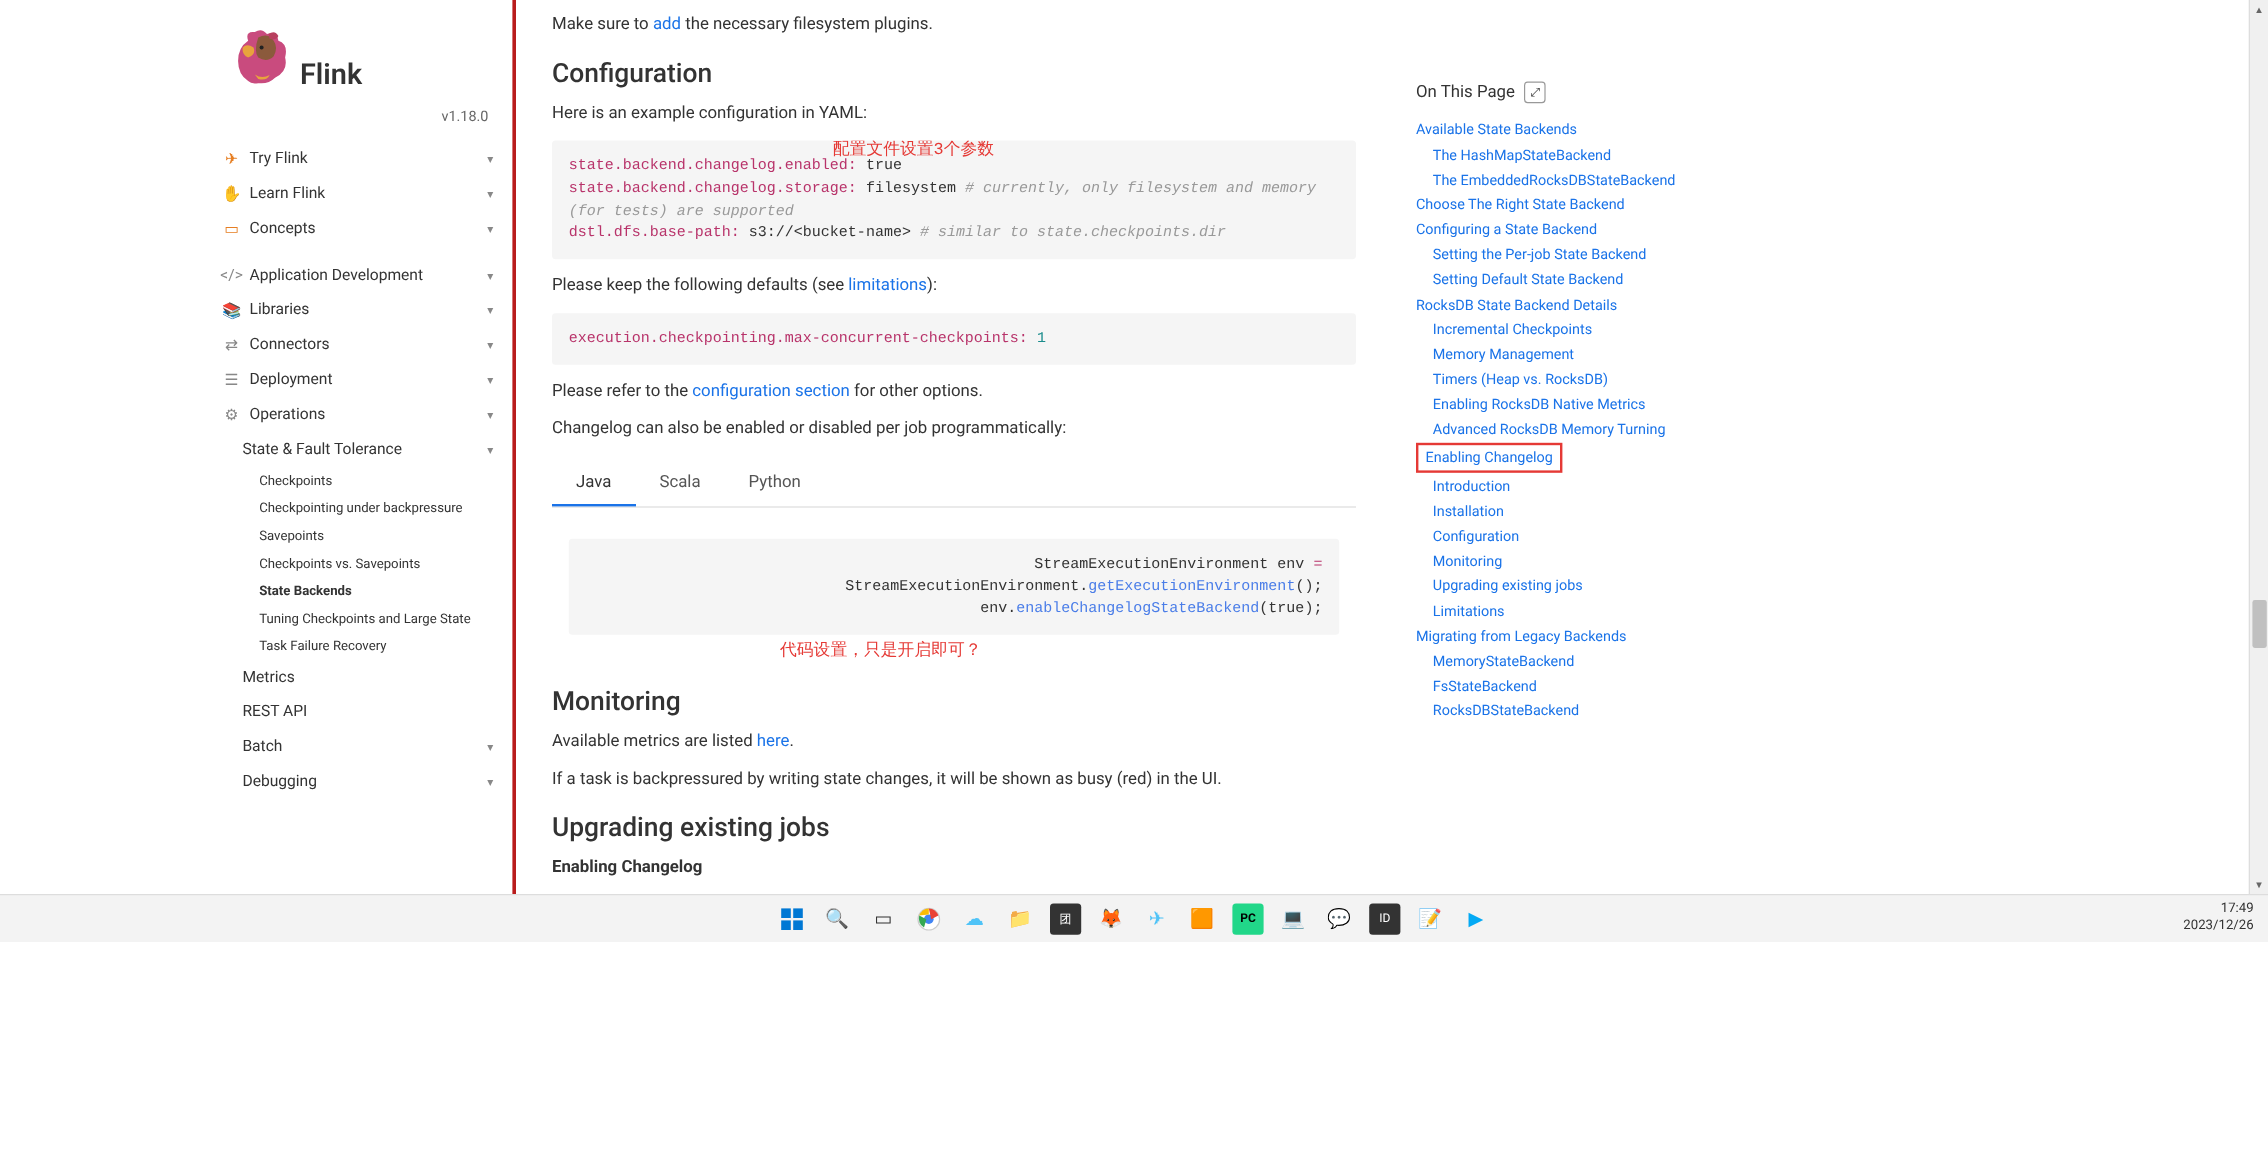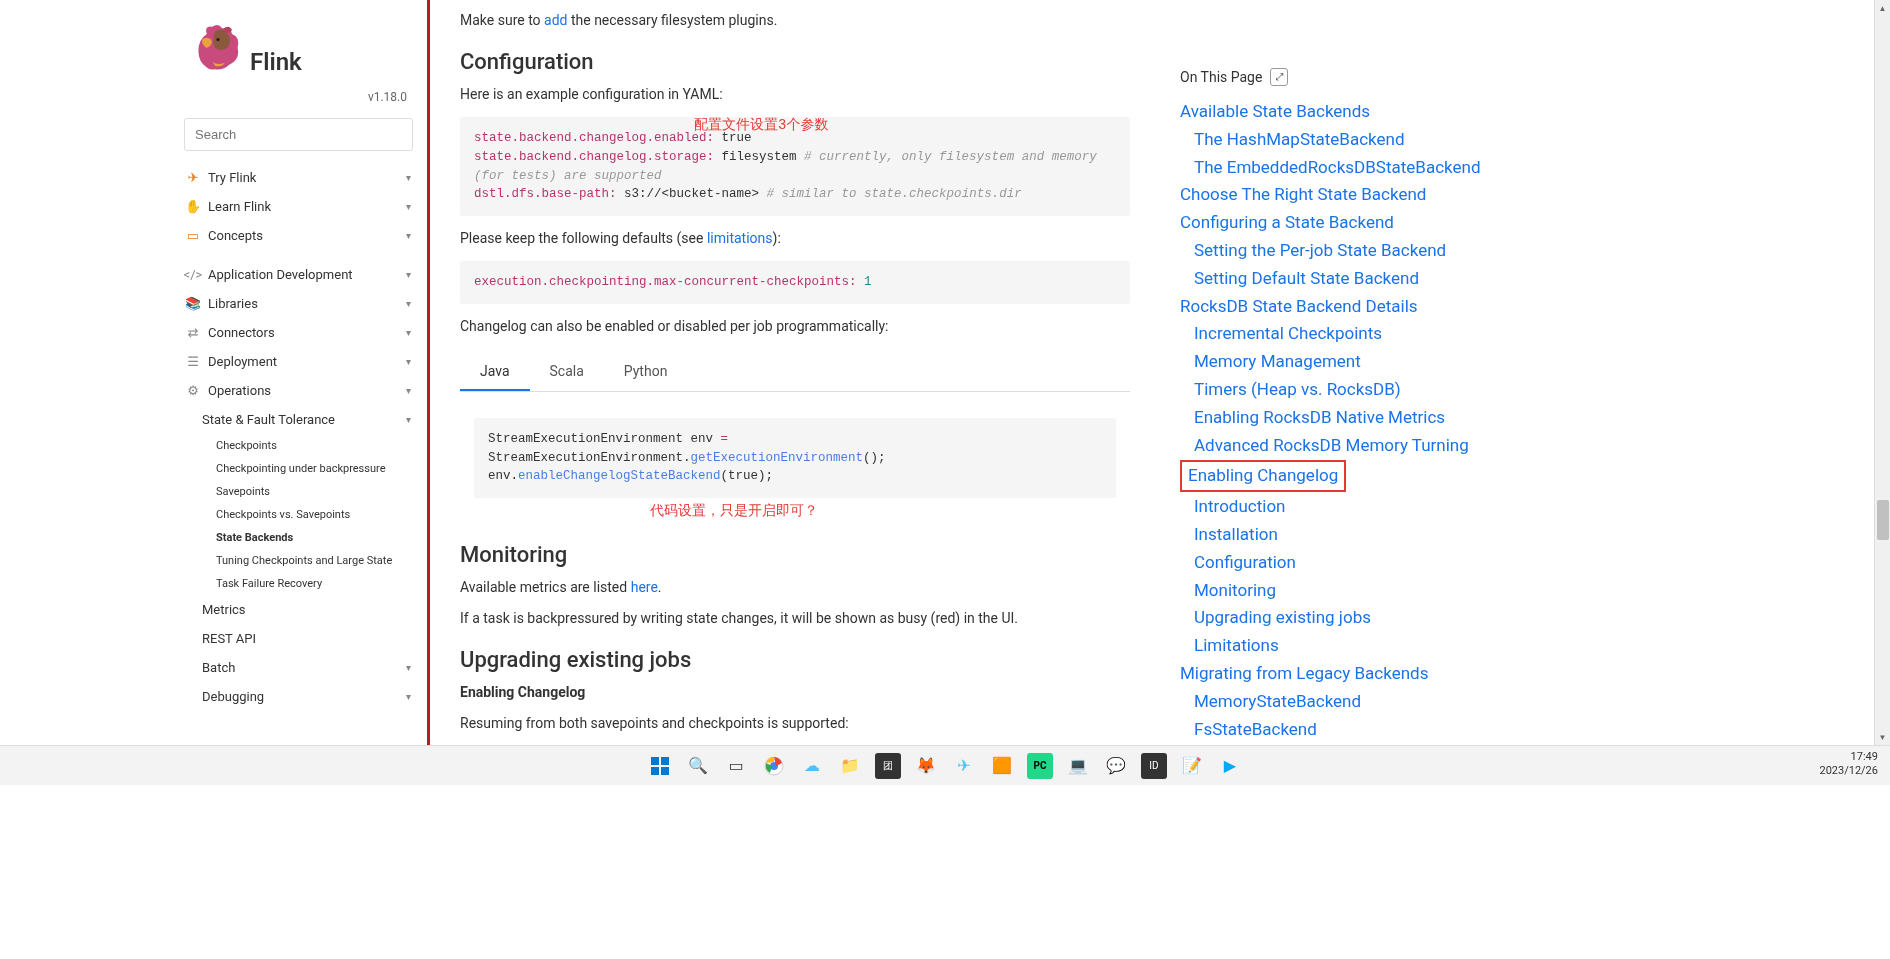--- a/index.html
+++ b/index.html
@@ -34,29 +34,29 @@
 .code-block { background: #f5f5f5; border-radius: 3px; padding: 12px 14px; margin: 12px 0; font-family: "Courier New", monospace; font-size: 12.5px; overflow-x: auto; position: relative; line-height: 1.5; }
 .code-block .k { color: #b8336a; }
 .code-block .v { color: #333; font-weight: 500; }
 .code-block .c { color: #999; font-style: italic; }
 .code-block .n { color: #1a8c8c; }
 .code-block .m { color: #4a7de8; }
 .annotation { color: #e53935; font-size: 14px; position: absolute; white-space: nowrap; }
 .tabs { display: flex; border-bottom: 1px solid #ddd; margin: 16px 0 0; }
 .tab { padding: 10px 20px; cursor: pointer; font-size: 14px; color: #555; border-bottom: 2px solid transparent; }
 .tab.active { border-bottom-color: #1a73e8; color: #333; }
-.tab-content { padding: 16px 0; }
+.tab-content { padding: 16px 0; text-align: right; }
 .tab-content .code-block { margin: 10px 14px; }
 .bold { font-weight: 700; }
 
 
 .toc { width: 355px; flex-shrink: 0; padding: 24px 20px 20px; font-size: 13px; overflow-y: auto; margin-top: 44px; }
 .toc-title { display: flex; align-items: center; gap: 8px; margin-bottom: 12px; font-size: 14px; color: #333; }
 .toc-pin { border: 1px solid #999; border-radius: 3px; width: 18px; height: 18px; display: flex; align-items: center; justify-content: center; cursor: pointer; font-size: 10px; }
-.toc a { display: block; color: #1a73e8; text-decoration: none; padding: 2px 0; line-height: 1.4; font-size: 17px; }
+.toc a { display: block; color: #1a73e8; text-decoration: none; padding: 2px 0; line-height: 1.4; font-size: 12px; }
 .toc .lvl1 { padding-left: 0; }
 .toc .lvl2 { padding-left: 14px; }
 .toc .highlighted { border: 2px solid #e53935; display: inline-block; padding: 2px 6px; margin: 1px 0; }
 
 
 .scroll-track { position: absolute; right: 0; top: 0; width: 16px; height: 745px; background: #f0f0f0; border-left: 1px solid #ddd; }
 .scroll-up { position: absolute; top: 0; width: 100%; height: 16px; display: flex; align-items: center; justify-content: center; font-size: 8px; color: #666; }
 .scroll-down { position: absolute; bottom: 0; width: 100%; height: 16px; display: flex; align-items: center; justify-content: center; font-size: 8px; color: #666; }
 .scroll-thumb { position: absolute; left: 2px; width: 12px; background: #c0c0c0; border-radius: 2px; }
 
@@ -84,23 +84,20 @@
             <path d="M 30 50 Q 20 45 22 35 Q 28 28 38 35 Q 42 45 30 50 Z" fill="#e8a33d"></path>
             <circle cx="50" cy="35" r="3" fill="#222"></circle>
             <path d="M 60 15 Q 70 8 75 18 Q 72 25 62 22 Z" fill="#b8405f"></path>
             <path d="M 40 75 Q 50 82 62 76 Q 58 85 45 82 Z" fill="#e8a33d"></path>
           </svg>
         </div>
         <span class="logo-text">Flink</span>
       </div>
     </div>
     <div class="version">v1.18.0</div>
-    <div class="search-box">
-      <input type="text" placeholder="Search" style="">
-    </div>
     <div class="nav">
       <div class="nav-item">
           <span class="nav-item-left">
             <span class="nav-icon">✈</span>
             <span>Try Flink</span>
           </span>
           <span class="nav-caret">▾</span>
         </div>
       <div class="nav-item">
           <span class="nav-item-left">
@@ -218,20 +215,21 @@
       <div><span class="k">state.backend.changelog.storage:</span> <span>filesystem</span> <span class="c"># currently, only filesystem and memory (for tests) are supported</span></div>
       <div><span class="k">dstl.dfs.base-path:</span> <span>s3://&lt;bucket-name&gt;</span> <span class="c"># similar to state.checkpoints.dir</span></div>
     </div>
 
     <p><span>Please keep the following defaults (see </span><a href="#">limitations</a><span>):</span></p>
 
     <div class="code-block">
       <div><span class="k">execution.checkpointing.max-concurrent-checkpoints:</span> <span class="n">1</span></div>
     </div>
 
+    <p><span>Please refer to the </span><a href="#">configuration section</a><span> for other options.</span></p>
 
     <p>Changelog can also be enabled or disabled per job programmatically:</p>
 
     <div class="tabs">
       <div class="tab active">Java</div>
       <div class="tab">Scala</div>
       <div class="tab">Python</div>
     </div>
 
     <div class="tab-content" style="position:relative;">

